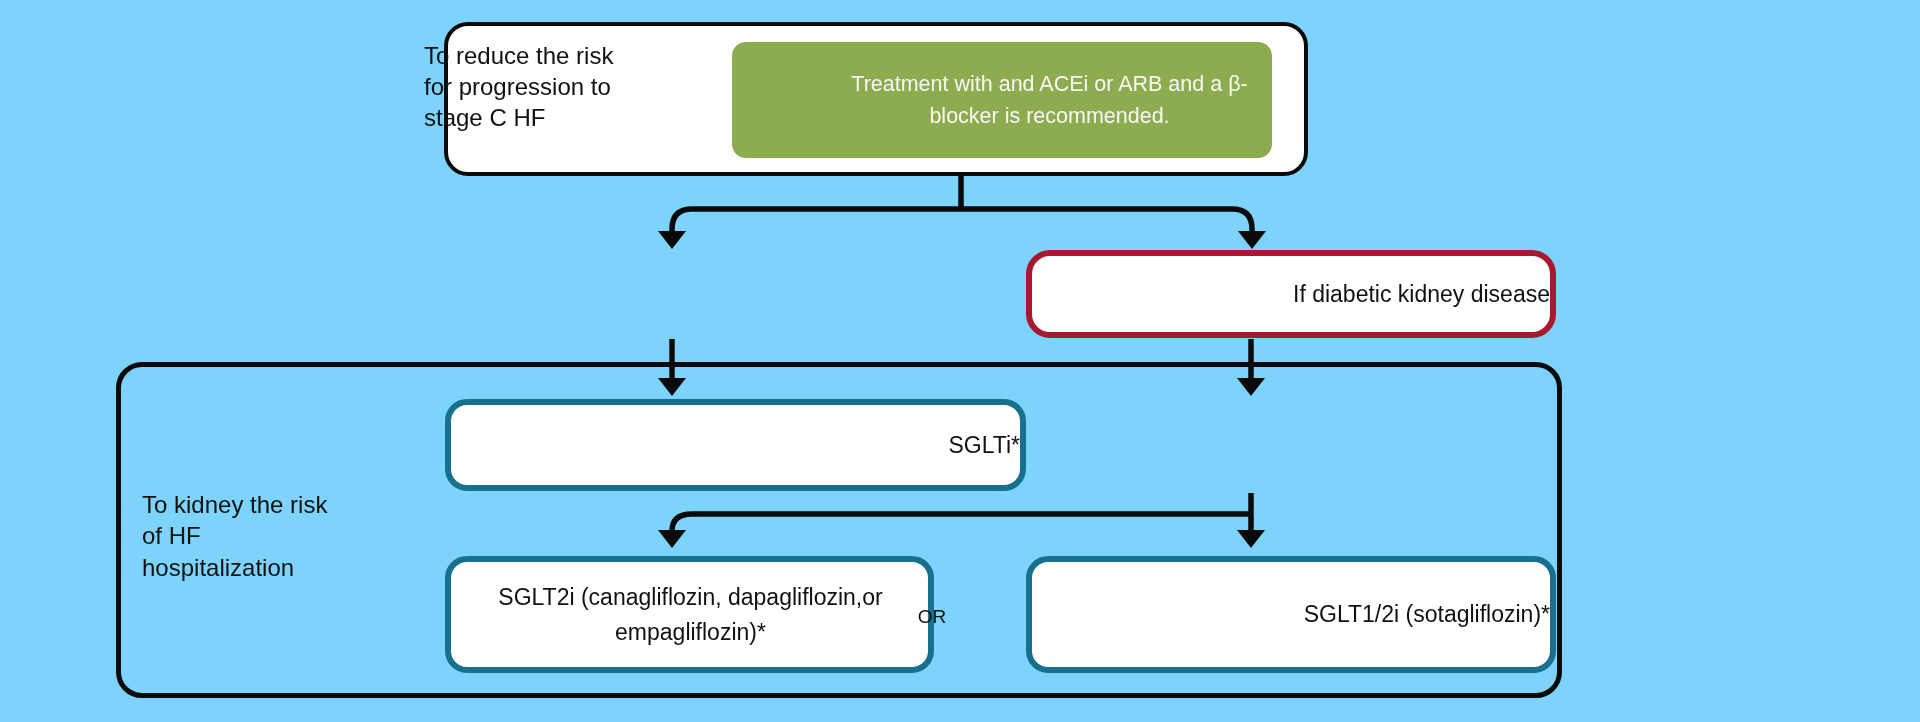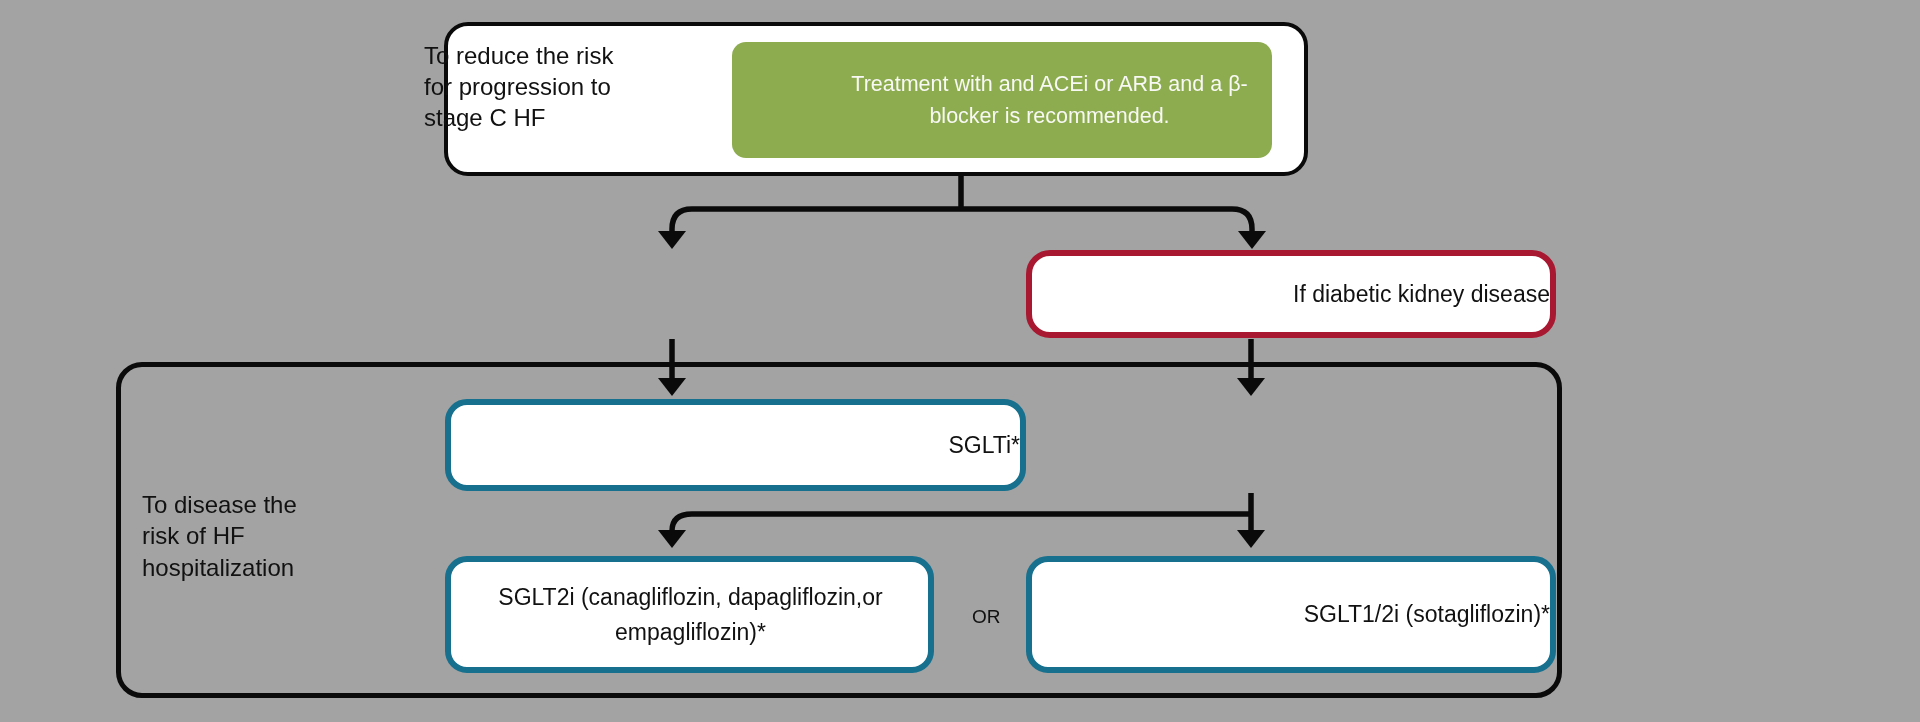--- a/index.html
+++ b/index.html
@@ -1,21 +1,21 @@
 <!DOCTYPE html>
 <html style="--green: #8CAC4F; --crimson: #A81931; --teal: #16708E; --line: #0A0A0A; --text: #111111; --green-text: #F8F8F4;"><head>
 <meta charset="utf-8">
 <style>
   :root{
     --green:#8CAC4F; --crimson:#A81931; --teal:#16708E;
     --line:#0A0A0A; --text:#111111; --green-text:#F8F8F4;
   }
   *{box-sizing:border-box; margin:0; padding:0;}
   body{background:#ffffff; font-family:"Liberation Sans","DejaVu Sans",sans-serif; color:var(--text);}
-  .canvas{position:relative; width:1920px; height:722px; background:#a3a3a3; overflow:hidden;}
+  .canvas{position:relative; width:1920px; height:722px; background:#7dd3fc; overflow:hidden;}
 
   .connectors{position:absolute; left:0; top:0; width:1920px; height:722px; pointer-events:none;}
   .connectors path{stroke:var(--line); stroke-width:5.5; fill:none;}
   .connectors polygon{fill:var(--line); stroke:none;}
 
   .box{position:absolute; display:flex; align-items:center; justify-content:flex-end; text-align:center; background:#ffffff;margin-left:40px;}
 
   .progression-box{left:404px; top:22px; width:864px; height:154px; border:4.5px solid var(--line); border-radius:24px;}
   .progression-label{position:absolute; left:424px; top:41px; width:215px; text-align:left; font-size:24px; line-height:1.29; color:var(--text);}
   .recommendation-box{left:692px; top:42px; width:540px; height:116px; background:var(--green); border-radius:14px;}
@@ -29,21 +29,21 @@
   .hospitalization-label{position:absolute; left:142px; top:489px; width:190px; text-align:left; font-size:24px; line-height:1.31; color:var(--text);}
 
   .drug-box{border-radius:22px; font-size:23px;}
   .teal{border:6px solid var(--teal);}
   .black{border:6px solid var(--line);}
   .node-sglti{left:405px; top:399px; width:581px; height:92px;}
   .node-finerenone{left:986px; top:399px; width:530px; height:92px;}
   .node-sglt2i{left:405px; top:556px; width:489px; height:117px; line-height:1.5;}
   .node-sglt2i .inner{max-width:475px;}
   .node-sglt12i{left:986px; top:556px; width:530px; height:117px;}
-  .or-label{position:absolute; left:972px; top:606px; width:48px; font-size:19px; color:var(--text);}
+  .or-label{position:absolute; left:908px; top:606px; width:48px; text-align:center; font-size:19px; color:var(--text);}
 </style>
 </head>
 <body>
 
 <div class="canvas">
 
   <svg class="connectors" viewBox="0 0 1920 722" xmlns="http://www.w3.org/2000/svg">
 
     <path d="M961 174 V209 M961 209 H692 Q672 209 672 229 V233 M961 209 H1232 Q1252 209 1252 229 V233"></path>
     <polygon points="658,231 686,231 672,249"></polygon>
@@ -61,21 +61,21 @@
 
   <div class="box progression-box"></div>
   <div class="progression-label">To reduce the risk for progression to stage C HF</div>
   <div class="box recommendation-box">
     <span class="inner">Treatment with and ACEi or ARB and a β-blocker is recommended.</span>
   </div>
 
   <div class="box condition-box condition-dkd">If diabetic kidney disease</div>
 
   <div class="hospitalization-box"></div>
-  <div class="hospitalization-label">To disease the risk of HF hospitalization</div>
+  <div class="hospitalization-label">To kidney the risk of HF hospitalization</div>
 
   <div class="box drug-box teal node-sglti">SGLTi*</div>
 
   <div class="box drug-box teal node-sglt2i">
     <span class="inner">SGLT2i (canagliflozin, dapagliflozin,or empagliflozin)*</span>
   </div>
   <div class="or-label">OR</div>
   <div class="box drug-box teal node-sglt12i">SGLT1/2i (sotagliflozin)*</div>
 
 </div>

